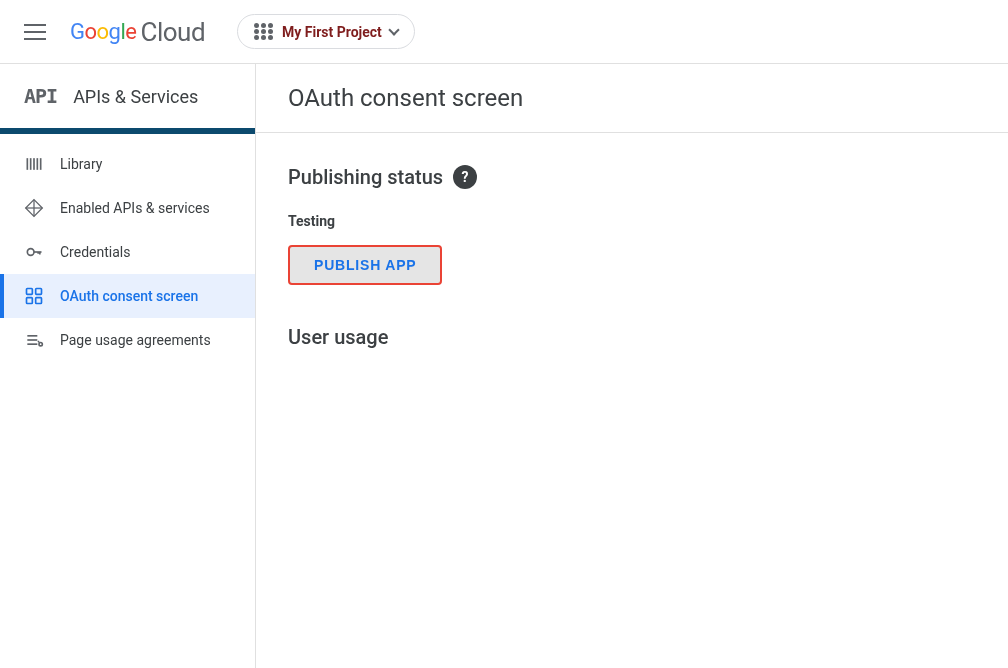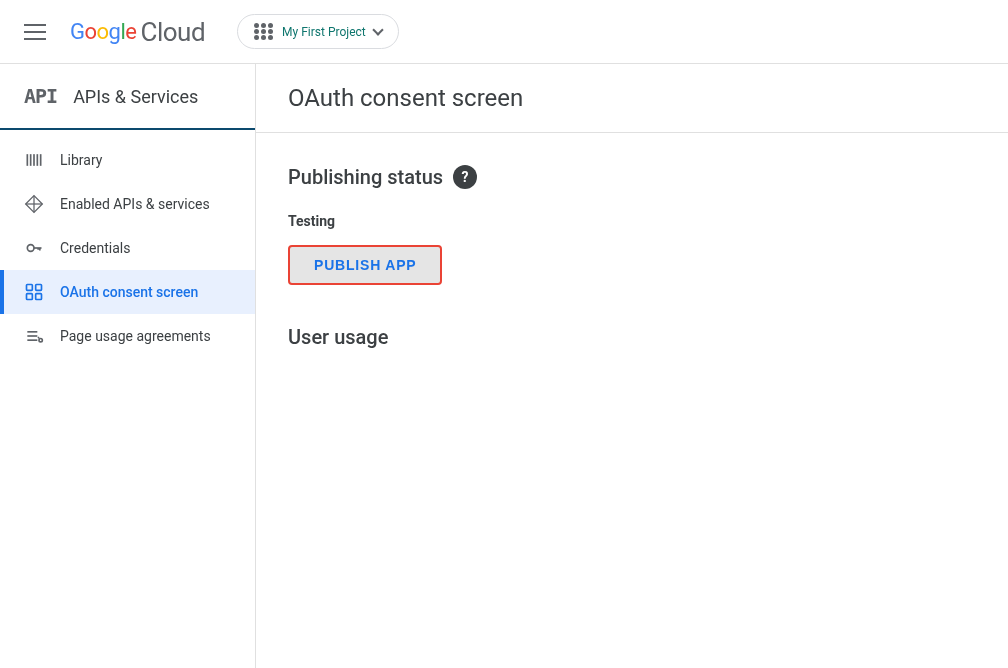--- a/index.html
+++ b/index.html
@@ -66,23 +66,23 @@
       grid-template-columns: repeat(3, 6px);
       gap: 1px;
     }
     .project-dots span {
       width: 5px;
       height: 5px;
       background: #5f6368;
       border-radius: 50%;
     }
     .project-name {
-      font-size: 12px;
-      color: #0f766e;
-      font-weight: 400;
+      font-size: 14px;
+      color: #7f1d1d;
+      font-weight: 700;
     }
     .dropdown-arrow {
       border: solid #5f6368;
       border-width: 0 2px 2px 0;
       display: inline-block;
       padding: 3px;
       transform: rotate(45deg);
       margin-top: -3px;
     }
 
@@ -98,21 +98,21 @@
       min-width: 256px;
       border-right: 1px solid #e0e0e0;
       display: flex;
       flex-direction: column;
     }
     .sidebar-header {
       display: flex;
       align-items: center;
       gap: 16px;
       padding: 20px 24px;
-      border-bottom: 2px solid #0c4a6e;
+      border-bottom: 6px solid #0c4a6e;
     }
     .api-icon {
       font-family: monospace;
       font-weight: 900;
       font-size: 20px;
       color: #5f6368;
       letter-spacing: -1px;
     }
     .sidebar-title {
       font-size: 18px;

